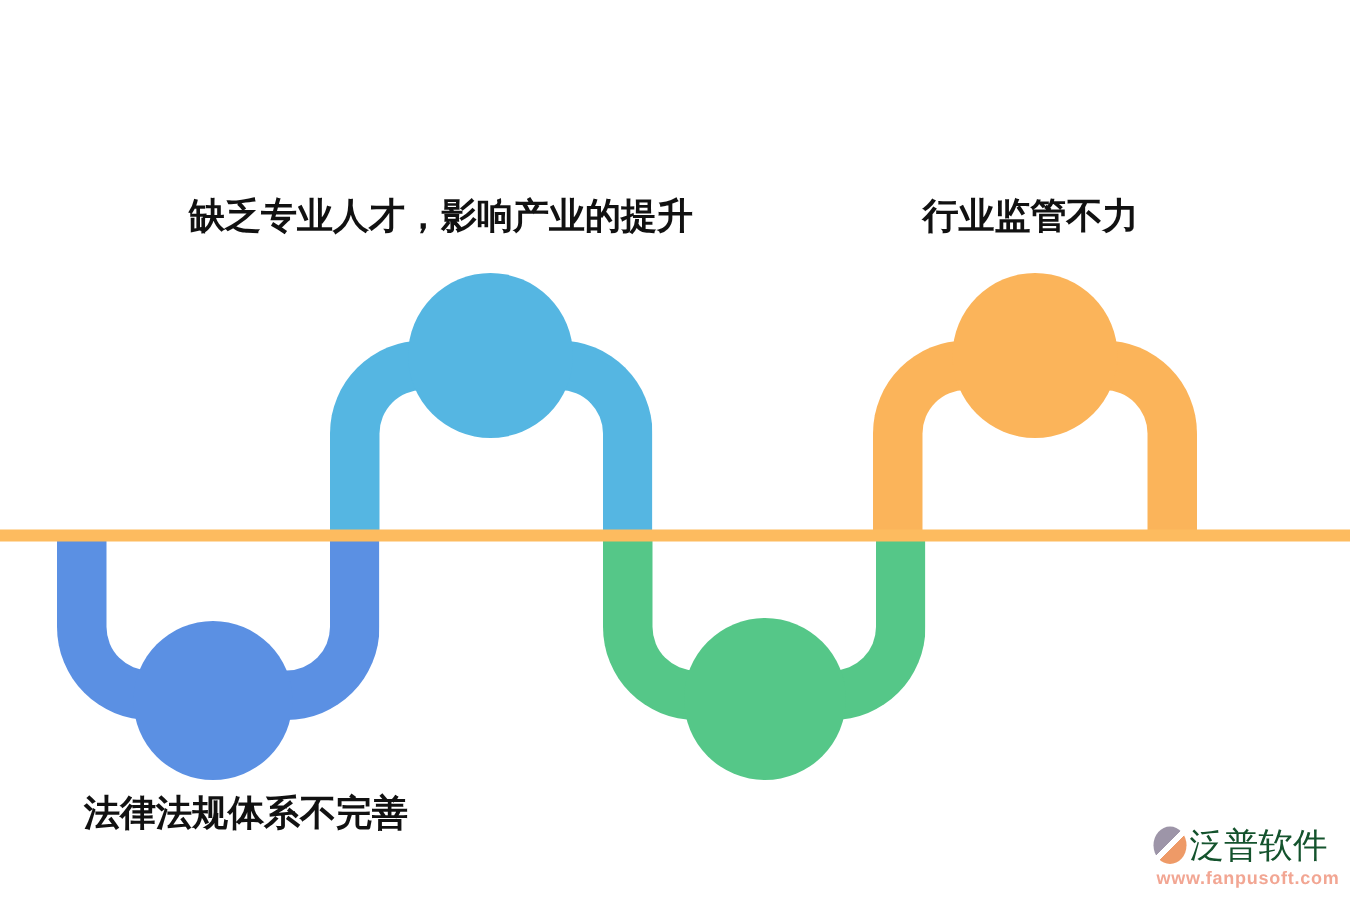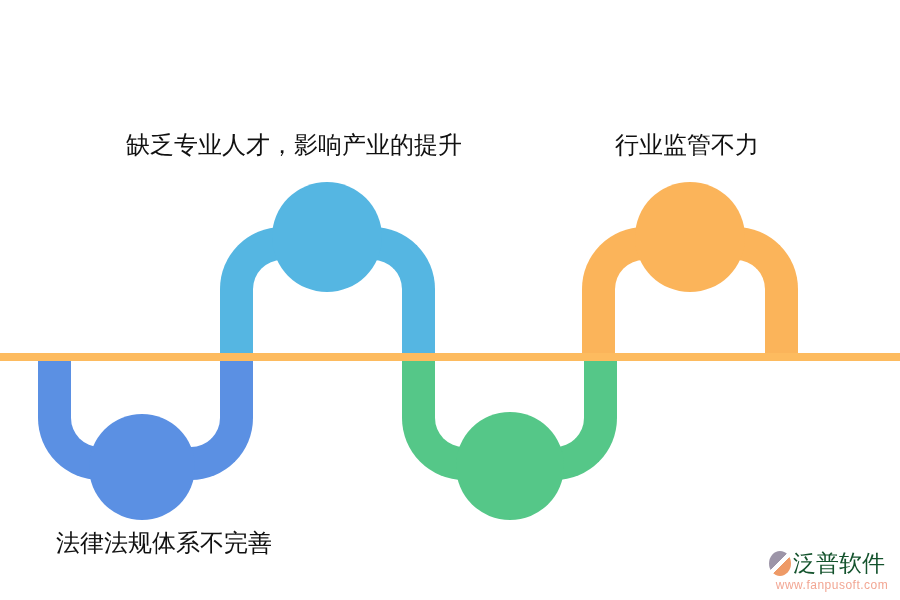--- a/index.html
+++ b/index.html
@@ -21,37 +21,37 @@
   #tube-green  { left:402px; top:354px; width:215px; height:126px; border-color:#55C788; }
   #tube-orange { left:582px; top:227px; width:216px; height:133px; border-color:#FBB45A; }
   
   .node { position:absolute; border-radius:50%; z-index:2; }
   #circle-sky    { left:272px; top:182px; width:110px; height:110px; background:#55B6E2; }
   #circle-orange { left:635px; top:182px; width:110px; height:110px; background:#FBB45A; }
   #circle-blue   { left:89px;  top:414px; width:106px; height:106px; background:#5B90E3; }
   #circle-green  { left:456px; top:412px; width:108px; height:108px; background:#55C788; }
   
   .label {
-    position:absolute; font-size:24px; font-weight:normal; color:#111111;
+    position:absolute; font-size:24px; font-weight:bold; color:#111111;
     white-space:nowrap; z-index:4; line-height:30px;
   }
   #label-sky    { left:126px; top:130px; }
   #label-orange { left:615px; top:130px; }
   #label-blue   { left:56px;  top:528px; }
   #label-green  { left:374px; top:534px; }
   
   .watermark { position:absolute; left:769px; top:548px; z-index:3; width:126px; }
   .wm-row { display:flex; align-items:center; gap:2px; }
   .wm-logo {
     width:22px; height:25px; border-radius:50%; flex:0 0 auto;
     background:linear-gradient(315deg,#EE9A67 44%,#ffffff 44% 56%,#9D95A8 56%);
   }
   .wm-brand { font-size:23px; font-weight:normal; color:#14532d; white-space:nowrap; }
   .wm-url {
-    font-size:12px; font-weight:normal; color:#F2A693;
+    font-size:12px; font-weight:bold; color:#F2A693;
     margin-top:-1px; text-align:center; white-space:nowrap; letter-spacing:0.5px;
   }
 </style>
 </head>
 <body>
 
 <div class="canvas">
 
   <div class="tube down" id="tube-blue"></div>
   <div class="tube up" id="tube-sky"></div>

